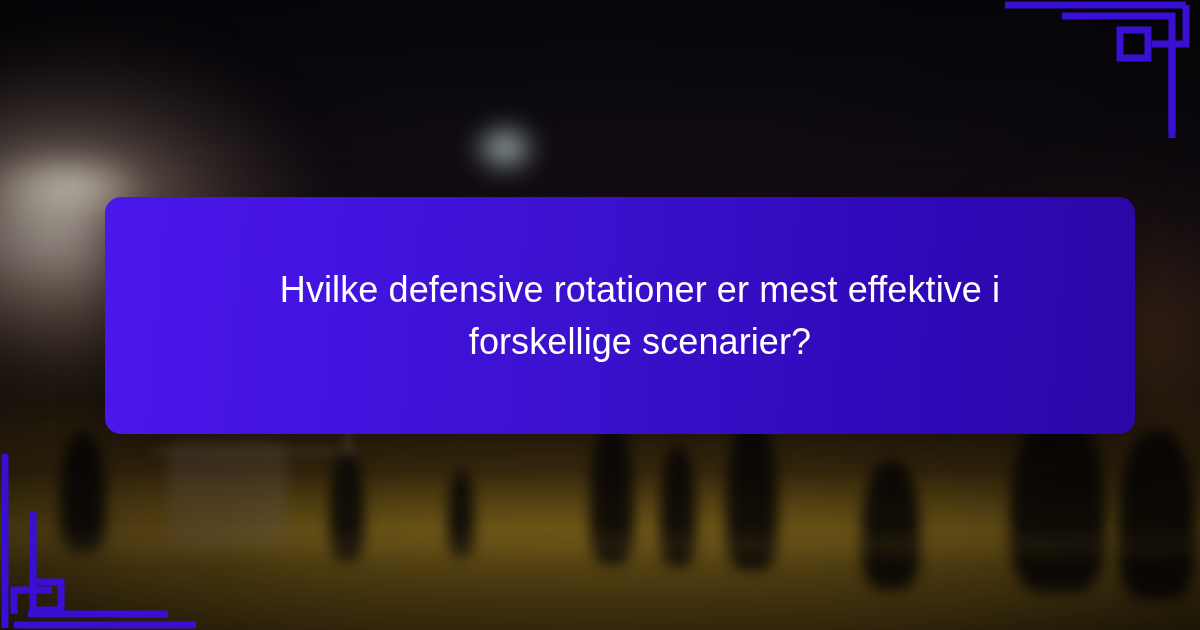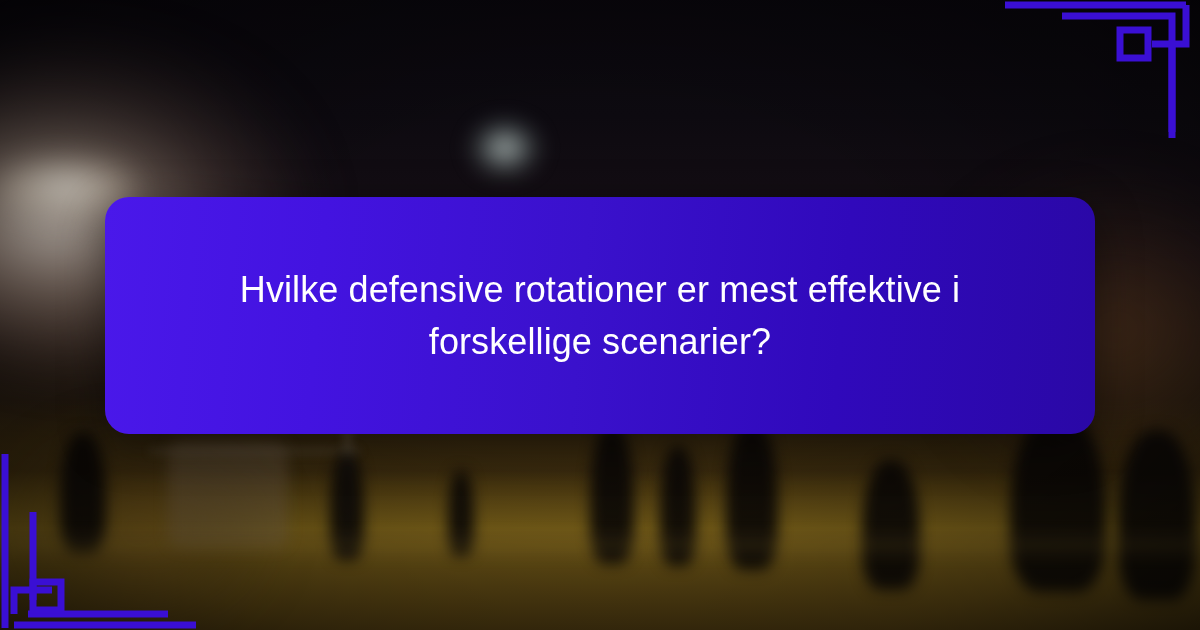--- a/index.html
+++ b/index.html
@@ -175,26 +175,27 @@
   .deco-tr { right: 0; top: 0; }
   .deco-bl { left: 0; bottom: 0; }
 
   
   .q-card {
     position: absolute;
     left: 105px;
     top: 197px;
     width: 990px;
     height: 237px;
-    border-radius: 24px;
+    border-radius: 16px;
     background: linear-gradient(95deg, #4a18ea 0%, #4313e0 22%, #3a11cc 48%, #3009bb 74%, #2a08a6 100%);
     display: flex;
     align-items: center;
     justify-content: center;
     box-shadow: 0 12px 46px rgba(0,0,0,0.42);
+    padding-left: 40px;
   }
   .q-text {
     color: #ffffff;
     font-size: 36px;
     line-height: 1.42;
     font-weight: 400;
     text-align: center;
     max-width: 790px;
     letter-spacing: 0.1px;
   }

